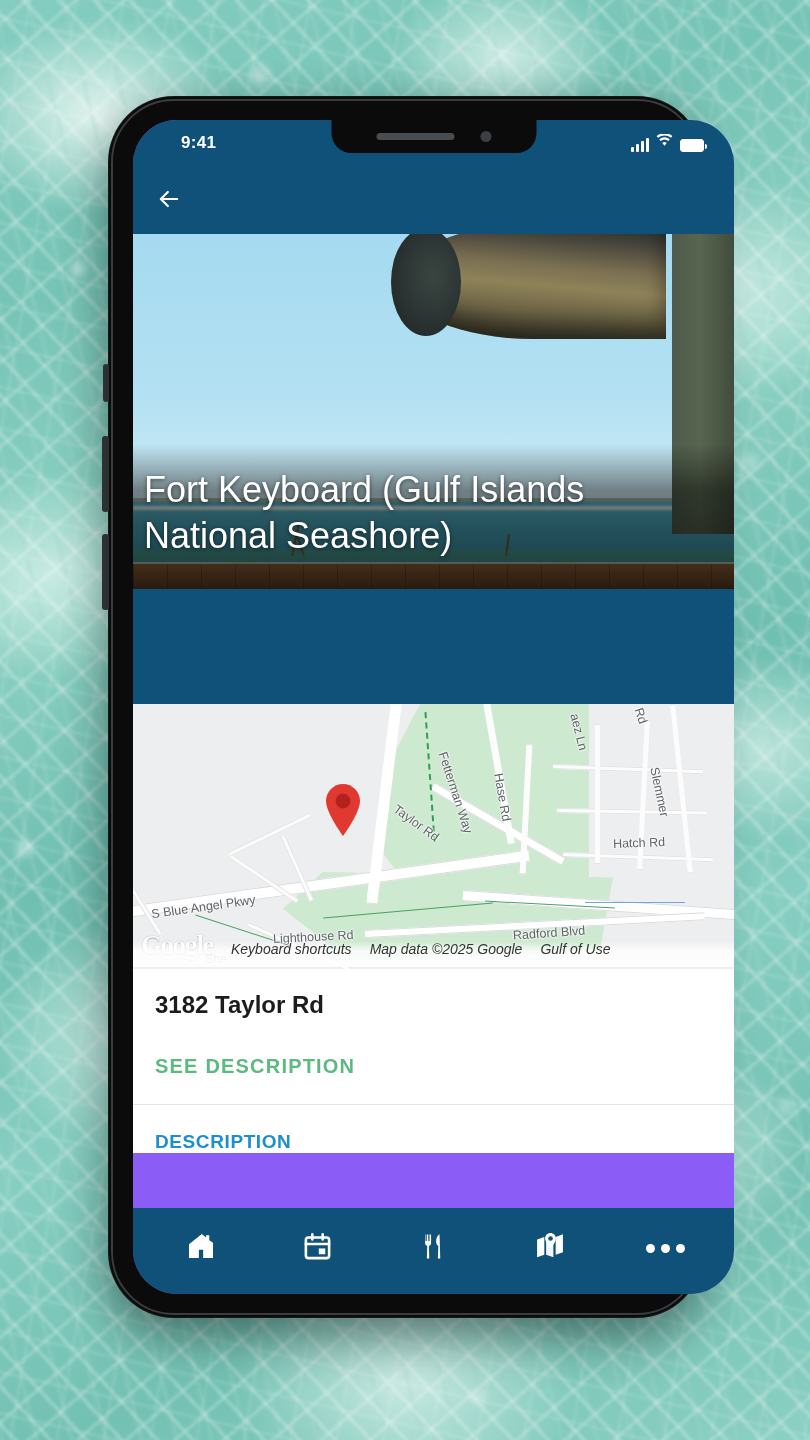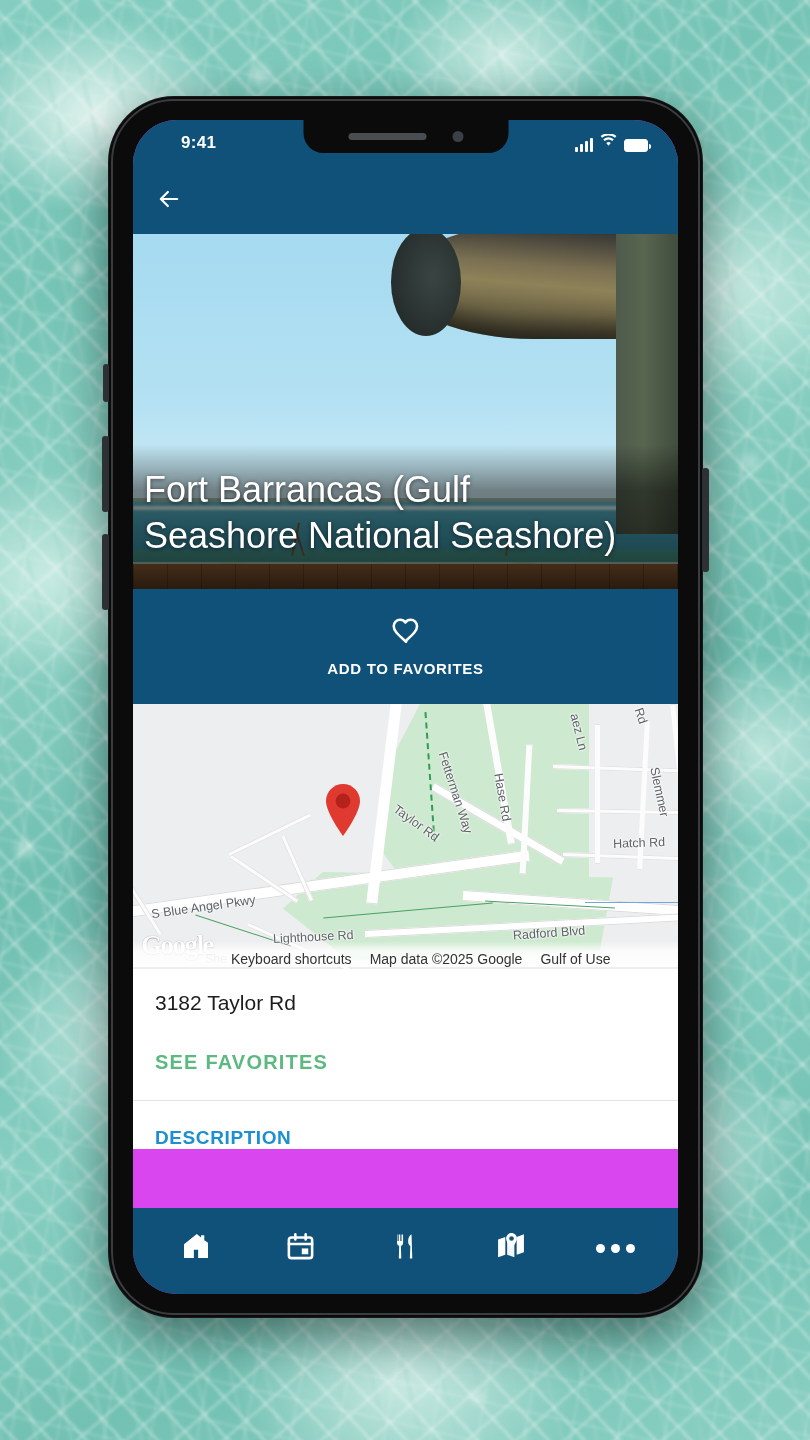--- a/index.html
+++ b/index.html
@@ -69,24 +69,24 @@
   .side-btn { position:absolute; background:#2e3134; border-radius:3px; }
   .btn-mute   { left:-5px; top:268px;  width:6px;  height:38px; }
   .btn-volup  { left:-6px; top:340px;  width:7px;  height:76px; }
   .btn-voldn  { left:-6px; top:438px;  width:7px;  height:76px; }
   .btn-power  { right:-6px; top:372px; width:7px;  height:104px; }
 
   
   .screen {
     position:absolute;
     left:25px; top:24px;
-    width:545px; height:1174px;
+    width:601px; height:1174px;
     border-radius:44px;
     overflow:hidden;
-    background:#d946ef;
+    background:#8b5cf6;
   }
 
   
   .statusbar {
     position:relative;
     height:44px;
     background:#0f5179;
     color:#fff;
     display:flex; align-items:center; justify-content:space-between;
     padding:0 22px;
@@ -221,32 +221,32 @@
   .google-logo {
     position:absolute; left:8px; bottom:8px;
     font-family:"Liberation Serif", serif;
     font-size:27px; font-weight:bold; color:#fff;
     letter-spacing:-1.5px;
     text-shadow:0 0 1px #8a8a8a,0 1px 1px rgba(0,0,0,.25);
     opacity:.92;
   }
   .map-attrib {
     position:absolute; left:0; right:0; bottom:2px;
-    display:flex; align-items:flex-end; gap:18px;
+    display:flex; align-items:flex-start; gap:18px;
     padding-left:98px;
     font-size:14px; color:#333;
     background:linear-gradient(180deg, rgba(255,255,255,0) 0%, rgba(255,255,255,.82) 38%, rgba(255,255,255,.92) 100%);
     height:26px;
-    white-space:nowrap; overflow:hidden;
+    white-space:nowrap; overflow:hidden;font-style:italic;
   }
 
   
   .panel { background:#fff; }
   .addr-block { padding:22px 22px 26px 22px; }
-  .address { font-size:21px; font-weight:normal; color:#1c1c1c; }
+  .address { font-size:24px; font-weight:bold; color:#1c1c1c; }
   .directions {
     margin-top:36px; color:#5cb97f; font-size:20px; font-weight:bold;
     letter-spacing:1.2px; cursor:pointer;
   }
   .divider { height:1px; background:#e4e4e4; }
   .desc-block { padding:26px 13px 0 22px; }
   .desc-head { color:#1b8fd0; font-size:19px; font-weight:bold; letter-spacing:.6px; }
   .desc-body { margin-top:24px; font-size:22px; color:#1c1c1c; line-height:1.38; }
 
   
@@ -318,35 +318,27 @@
       <div class="surf"></div>
       <div class="cannon"></div>
       <div class="cannon-tip"></div>
       <div class="pillar"></div>
       <div class="twig" style="left:158px;top:288px;height:34px;transform:rotate(12deg);"></div>
       <div class="twig" style="left:170px;top:296px;height:26px;transform:rotate(-18deg);"></div>
       <div class="twig" style="left:372px;top:300px;height:22px;transform:rotate(8deg);"></div>
       <div class="greens"></div>
       <div class="brick"></div>
       <div class="hero-shade"></div>
-      <div class="hero-title">Fort Barrancas (Gulf Seashore National Seashore)</div>
+      <div class="hero-title">Fort Keyboard (Gulf Islands National Seashore)</div>
     </div>
 
     <div class="actionbar">
 
 
 
-      <div class="action">
-        <span class="action-icon">
-          <svg width="30" height="27" viewBox="0 0 24 22" fill="none" stroke="#fff" stroke-width="2.1" stroke-linejoin="round">
-            <path d="M12 20.2l-1.5-1.4C5.1 13.9 2 11.1 2 7.5 2 4.6 4.3 2.3 7.2 2.3c1.7 0 3.3.8 4.3 2.1.9-1.3 2.5-2.1 4.3-2.1 2.9 0 5.2 2.3 5.2 5.2 0 3.6-3.1 6.4-8.5 11.3L12 20.2z"></path>
-          </svg>
-        </span>
-        <span class="action-label">ADD TO FAVORITES</span>
-      </div>
     </div>
 
     <div class="map">
       <div class="park"></div>
       <div class="park2"></div>
 
       <div class="rd" style="left:-20px;top:204px;width:420px;height:12px;transform:rotate(-8deg);"></div>
       <div class="rd" style="left:330px;top:186px;width:300px;height:11px;transform:rotate(4deg);"></div>
       <div class="rd" style="left:246px;top:-10px;width:11px;height:210px;transform:rotate(7deg);"></div>
       <div class="rd" style="left:300px;top:78px;width:150px;height:9px;transform:rotate(30deg);"></div>
@@ -395,21 +387,21 @@
       <div class="map-attrib">
         <span>Keyboard shortcuts</span>
         <span>Map data ©2025 Google</span>
         <span>Gulf of Use</span>
       </div>
     </div>
 
     <div class="panel">
       <div class="addr-block">
         <div class="address">3182 Taylor Rd</div>
-        <div class="directions">SEE FAVORITES</div>
+        <div class="directions">SEE DESCRIPTION</div>
       </div>
       <div class="divider"></div>
       <div class="desc-block">
         <div class="desc-head">DESCRIPTION</div>
       </div>
     </div>
 
     <div class="bottomnav">
 
       <span class="nav-item">

